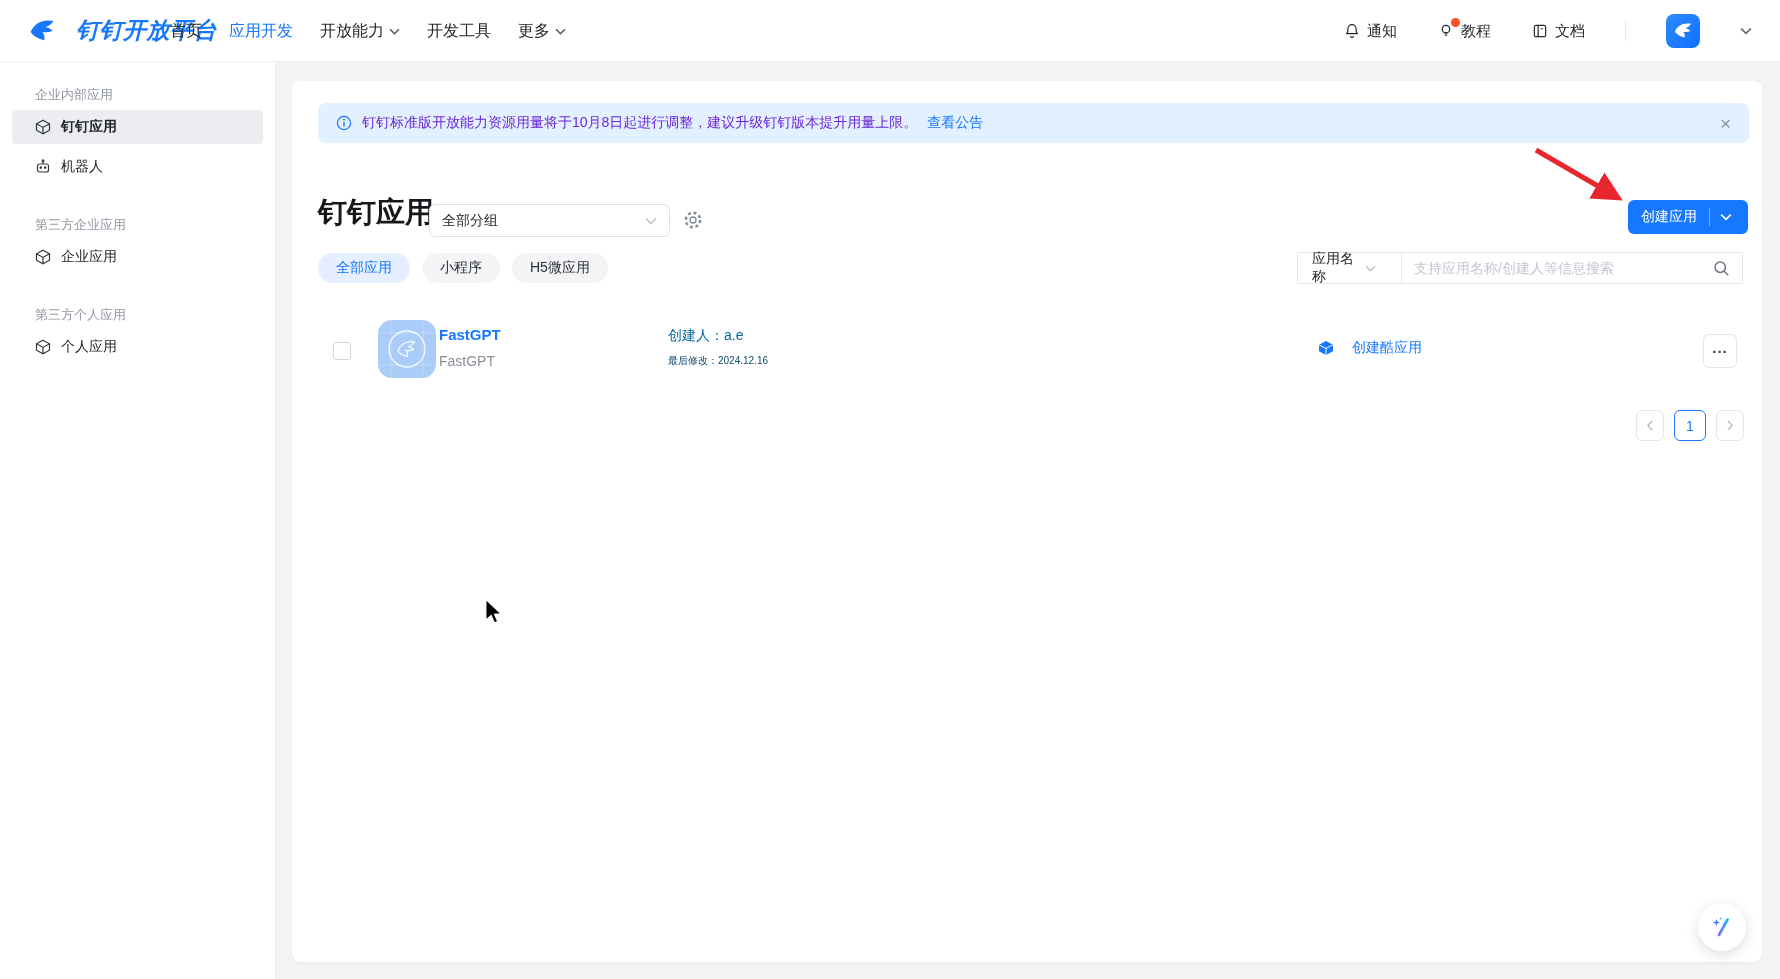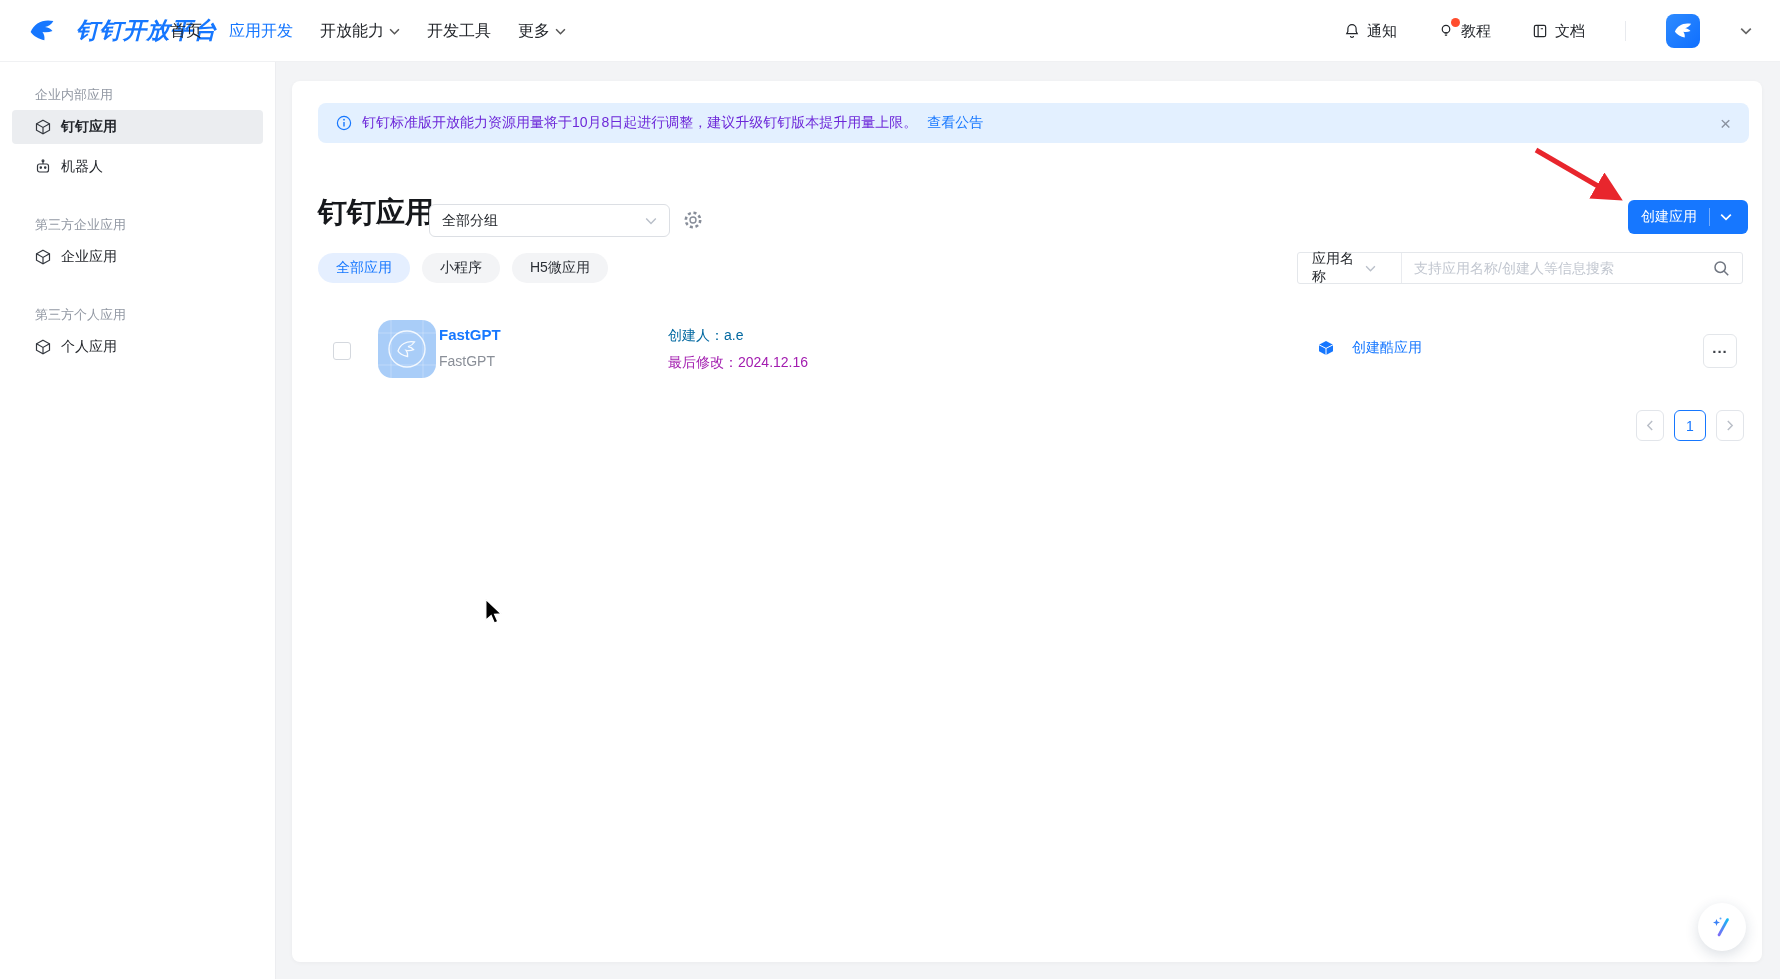--- a/index.html
+++ b/index.html
@@ -81,21 +81,21 @@
   
   .app-row { position:absolute; left:0; top:231px; width:1470px; height:96px; }
   .checkbox { position:absolute; left:41px; top:30px; width:18px; height:18px;
     border:1px solid #d4d8de; border-radius:3px; background:#fff; cursor:pointer; }
   .app-icon { position:absolute; left:86px; top:8px; width:58px; height:58px; border-radius:14px;
     background:#a9cdf8; overflow:hidden; }
   .app-name { position:absolute; left:147px; top:14px; font-size:15px; font-weight:bold;
     color:#1677ff; cursor:pointer; }
   .app-sub { position:absolute; left:147px; top:41px; font-size:14px; color:#8a8f98; }
   .meta-1 { position:absolute; left:376px; top:15px; font-size:14px; color:#0369a1; }
-  .meta-2 { position:absolute; left:376px; top:42px; font-size:14px; color:#a21caf; }
+  .meta-2 { position:absolute; left:376px; top:42px; font-size:10px; color:#0c4a6e; }
   .cool-link { position:absolute; left:1026px; top:27px; display:flex; align-items:center; gap:18px;
     color:#1677ff; font-size:14px; cursor:pointer; }
   .more-btn { position:absolute; left:1411px; top:22px; width:34px; height:34px;
     border:1px solid #e3e6ea; border-radius:6px; background:#fff; color:#3c4047;
     font-size:15px; font-weight:bold; letter-spacing:1px; text-align:center; line-height:26px; cursor:pointer; }
 
   
   .pagination { position:absolute; right:18px; top:329px; display:flex; gap:10px; }
   .page-btn { width:28px; height:31px; border:1px solid #e2e5ea; border-radius:6px; background:#fff;
     display:flex; align-items:center; justify-content:center; color:#b9bec7; cursor:pointer; }

